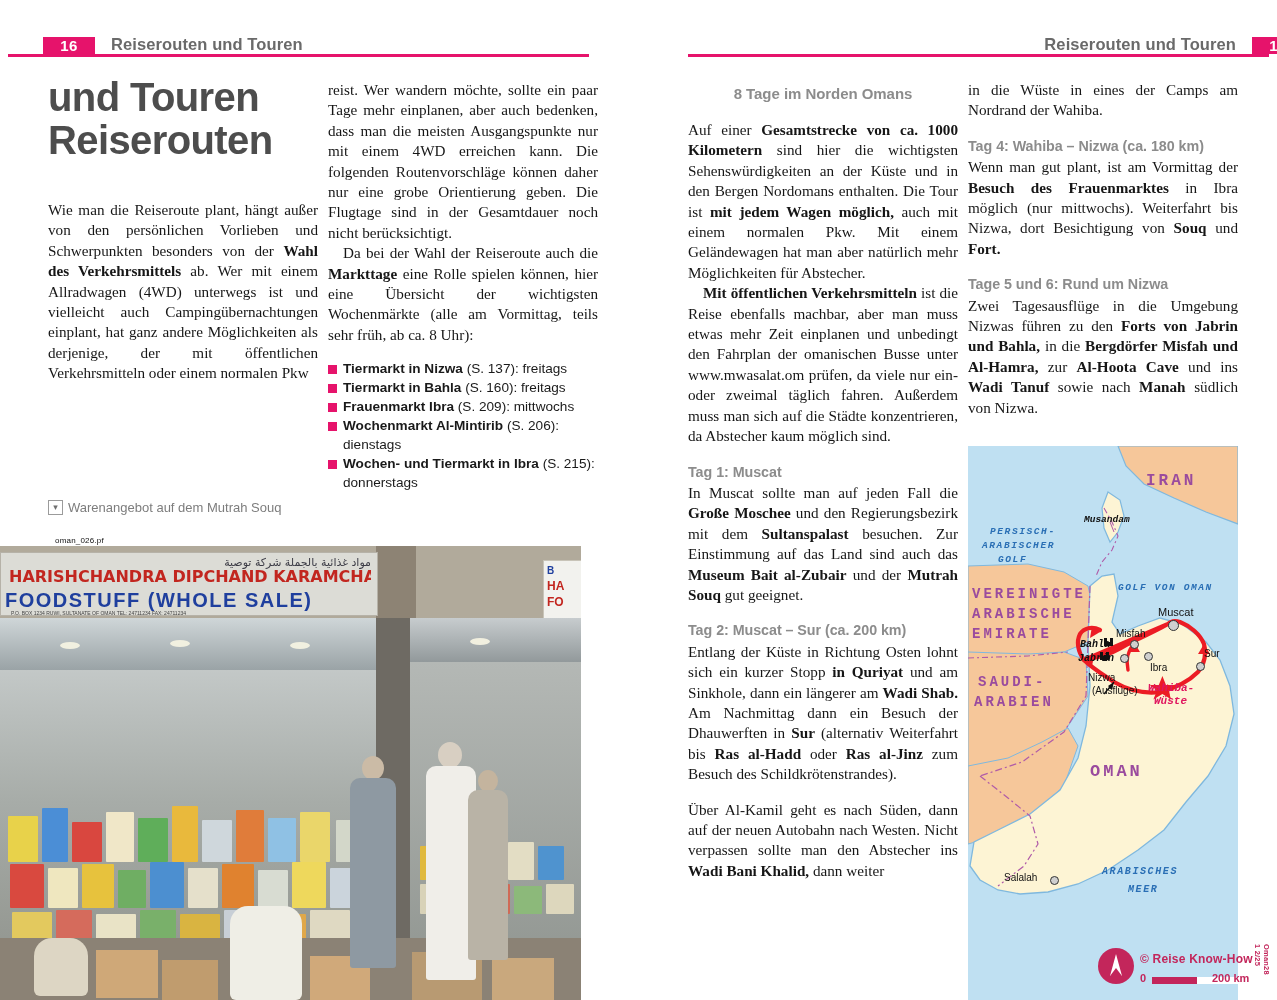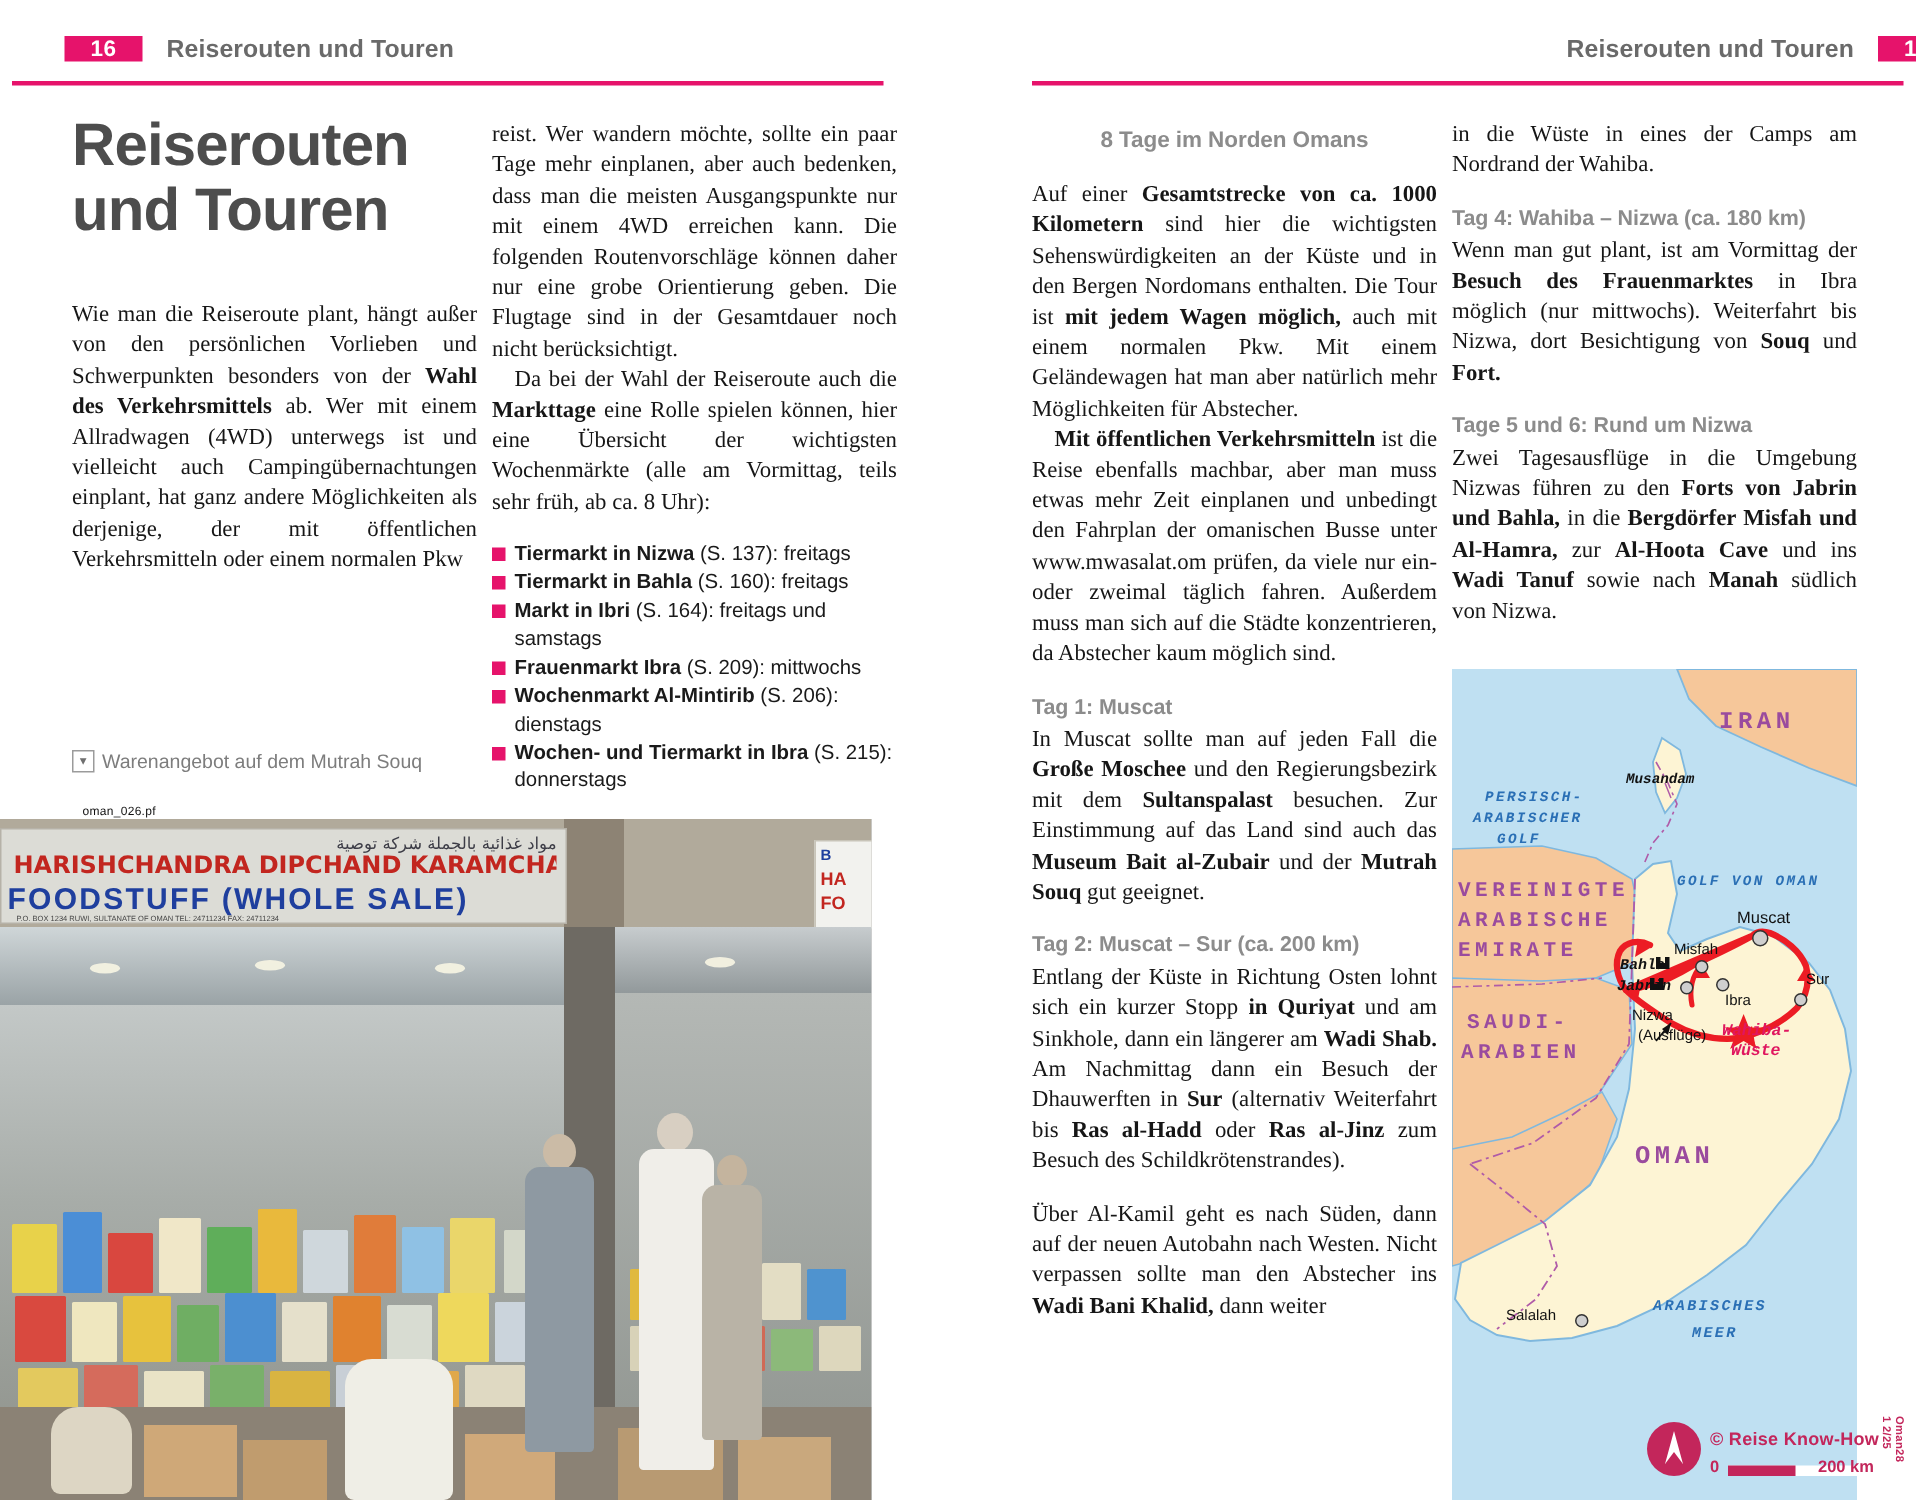--- a/index.html
+++ b/index.html
@@ -3,21 +3,21 @@
 <meta charset="utf-8">
 <style>
   html,body{margin:0;padding:0;}
   body{
     width:1277px;height:1000px;background:#ffffff;
     font-family:"Liberation Serif",serif;overflow:hidden;
   }
   .page{position:absolute;top:0;left:0;width:1277px;height:1000px;}
 
   
-  .runhead{position:absolute;height:30px;display:flex;align-items:flex-start;padding-left:35px;}
+  .runhead{position:absolute;height:30px;display:flex;align-items:flex-end;padding-left:35px;}
   .runhead .folio{
     width:52px;background:#e6136b;color:#fff;
     font-family:"Liberation Sans",sans-serif;font-weight:bold;font-size:15px;
     display:flex;align-items:center;justify-content:center;letter-spacing:.4px;
   }
   .runhead .rh-title{
     flex:1;display:flex;align-items:center;
     font-family:"Liberation Sans",sans-serif;font-weight:bold;font-size:16.5px;
     color:#6a6a6a;letter-spacing:.1px;
   }
@@ -155,45 +155,41 @@
   </div>
   <div class="rule rule-left"></div>
 
   <div class="runhead runhead-right">
     <div class="rh-title">Reiserouten und Touren</div>
     <div class="folio">17</div>
   </div>
   <div class="rule rule-right"></div>
 
   <div class="chapter-title">
+    <div>und Touren</div>
     <div>Reiserouten</div>
-    <div>und Touren</div>
   </div>
 
   <div class="col c1">
     <p>Wie man die Reiseroute plant, hängt außer von den persönlichen Vorlieben und Schwerpunkten besonders von der <b>Wahl des Verkehrsmittels</b> ab. Wer mit einem Allradwagen (4WD) unterwegs ist und vielleicht auch Campingübernachtungen einplant, hat ganz andere Möglichkeiten als derjenige, der mit öffentlichen Verkehrsmitteln oder einem normalen Pkw</p>
   </div>
 
   <div class="col c2">
     <p>reist. Wer wandern möchte, sollte ein paar Tage mehr einplanen, aber auch bedenken, dass man die meisten Ausgangspunkte nur mit einem 4WD erreichen kann. Die folgenden Routenvorschläge können daher nur eine grobe Orientierung geben. Die Flugtage sind in der Gesamtdauer noch nicht berücksichtigt.</p>
     <p>Da bei der Wahl der Reiseroute auch die <b>Markttage</b> eine Rolle spielen können, hier eine Übersicht der wichtigsten Wochenmärkte (alle am Vormittag, teils sehr früh, ab ca. 8 Uhr):</p>
   </div>
 
   <div class="mlist">
     <div class="mitem">
       <span class="bullet"></span>
       <span class="mtxt"><b>Tiermarkt in Nizwa</b> (S. 137): freitags</span>
     </div>
     <div class="mitem">
       <span class="bullet"></span>
       <span class="mtxt"><b>Tiermarkt in Bahla</b> (S. 160): freitags</span>
-    </div>
-    <div class="mitem">
-      <span class="bullet"></span>
-      <span class="mtxt"><b>Markt in Ibri</b> (S. 164): freitags und samstags</span>
     </div>
     <div class="mitem">
       <span class="bullet"></span>
       <span class="mtxt"><b>Frauenmarkt Ibra</b> (S. 209): mittwochs</span>
     </div>
     <div class="mitem">
       <span class="bullet"></span>
       <span class="mtxt"><b>Wochenmarkt Al-Mintirib</b> (S. 206): dienstags</span>
     </div>
     <div class="mitem">

